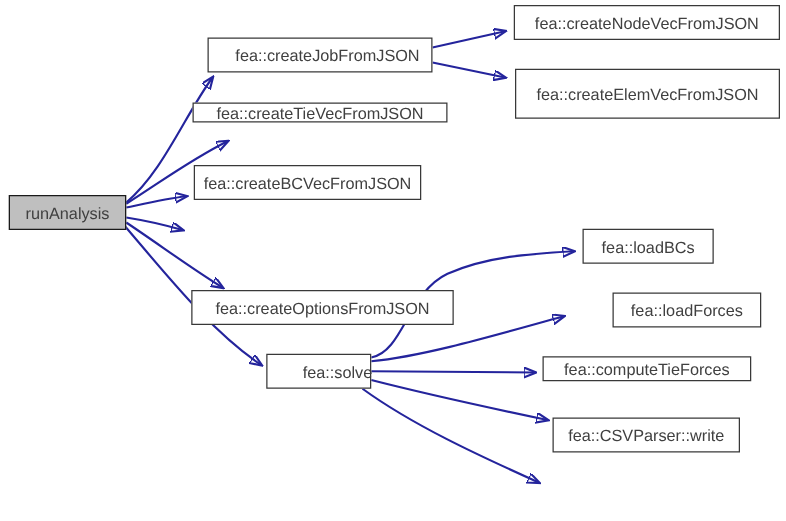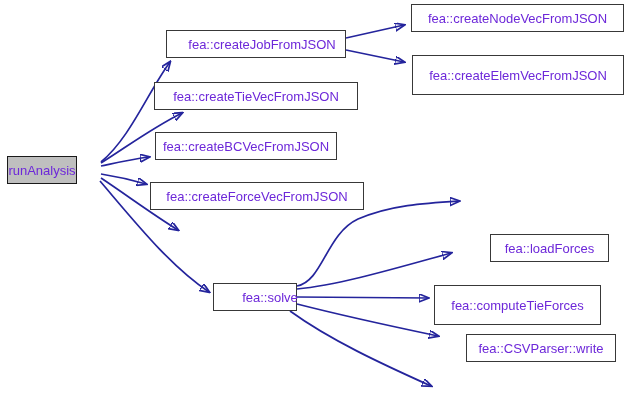--- a/index.html
+++ b/index.html
@@ -25,21 +25,21 @@
   #edges path, #edges line {
     fill: none;
     stroke: #24249c;
     stroke-width: 1.7;
   }
   .node {
     position: absolute;
     box-sizing: border-box;
     background: #ffffff;
     border: 1.5px solid #383838;
-    color: #6d28d9;
+    color: #404040;
     font-size: 13px;
     line-height: 1;
     display: flex;
     align-items: center;
     justify-content: center;
     white-space: nowrap;
     cursor: pointer;
   }
   .node.root {
     background: #bfbfbf;
@@ -65,38 +65,39 @@
     <path d="M 100,181 C 135,222 170,266 209,292" marker-end="url(#arrow)"></path>
     <path d="M 346,38 L 404,25" marker-end="url(#arrow)"></path>
     <path d="M 346,50 L 404,62" marker-end="url(#arrow)"></path>
     <path d="M 297,286 C 323,281 326,234 358,219 C 390,205 425,203 459,201" marker-end="url(#arrow)"></path>
     <path d="M 297,289 C 340,285 400,267 451,253" marker-end="url(#arrow)"></path>
     <path d="M 297,297 L 428,298" marker-end="url(#arrow)"></path>
     <path d="M 297,304 C 340,315 395,327 438,336" marker-end="url(#arrow)"></path>
     <path d="M 290,311 C 330,340 382,364 431,386" marker-end="url(#arrow)"></path>
   </svg>
 
-  <div class="node root" style="left:7px;   top:156px; width:70px;  height:28px;">runAnalysis</div>
+  <div class="node root" style="left:7px;   top:156px; width:94px;  height:28px;">runAnalysis</div>
 
   <div class="node" style="left:166px; top:30px;  width:180px; height:28px;padding-left:12px;">fea::createJobFromJSON</div>
 
-  <div class="node" style="left:154px; top:82px;  width:204px; height:28px;">fea::createTieVecFromJSON</div>
+  <div class="node" style="left:154px; top:82px;  width:204px; height:16px;">fea::createTieVecFromJSON</div>
 
   <div class="node" style="left:155px; top:132px; width:182px; height:28px;">fea::createBCVecFromJSON</div>
 
-  <div class="node" style="left:150px; top:182px; width:214px; height:28px;">fea::createForceVecFromJSON</div>
 
+  <div class="node" style="left:153px; top:232px; width:210px; height:28px;">fea::createOptionsFromJSON</div>
 
   <div class="node" style="left:213px; top:283px; width:84px;  height:28px;padding-left:30px;">fea::solve</div>
 
   <div class="node" style="left:411px; top:4px;   width:213px; height:28px;">fea::createNodeVecFromJSON</div>
 
   <div class="node" style="left:412px; top:55px;  width:212px; height:40px;">fea::createElemVecFromJSON</div>
 
+  <div class="node" style="left:466px; top:183px; width:105px; height:28px;">fea::loadBCs</div>
 
   <div class="node" style="left:458px; top:234px; width:119px; height:28px;margin-left:32px;">fea::loadForces</div>
 
-  <div class="node" style="left:434px; top:285px; width:167px; height:40px;">fea::computeTieForces</div>
+  <div class="node" style="left:434px; top:285px; width:167px; height:20px;">fea::computeTieForces</div>
 
-  <div class="node" style="left:442px; top:334px; width:150px; height:28px;margin-left:24px;">fea::CSVParser::write</div>
+  <div class="node" style="left:442px; top:334px; width:150px; height:28px;">fea::CSVParser::write</div>
 
 
 </div>
 
 </body></html>

